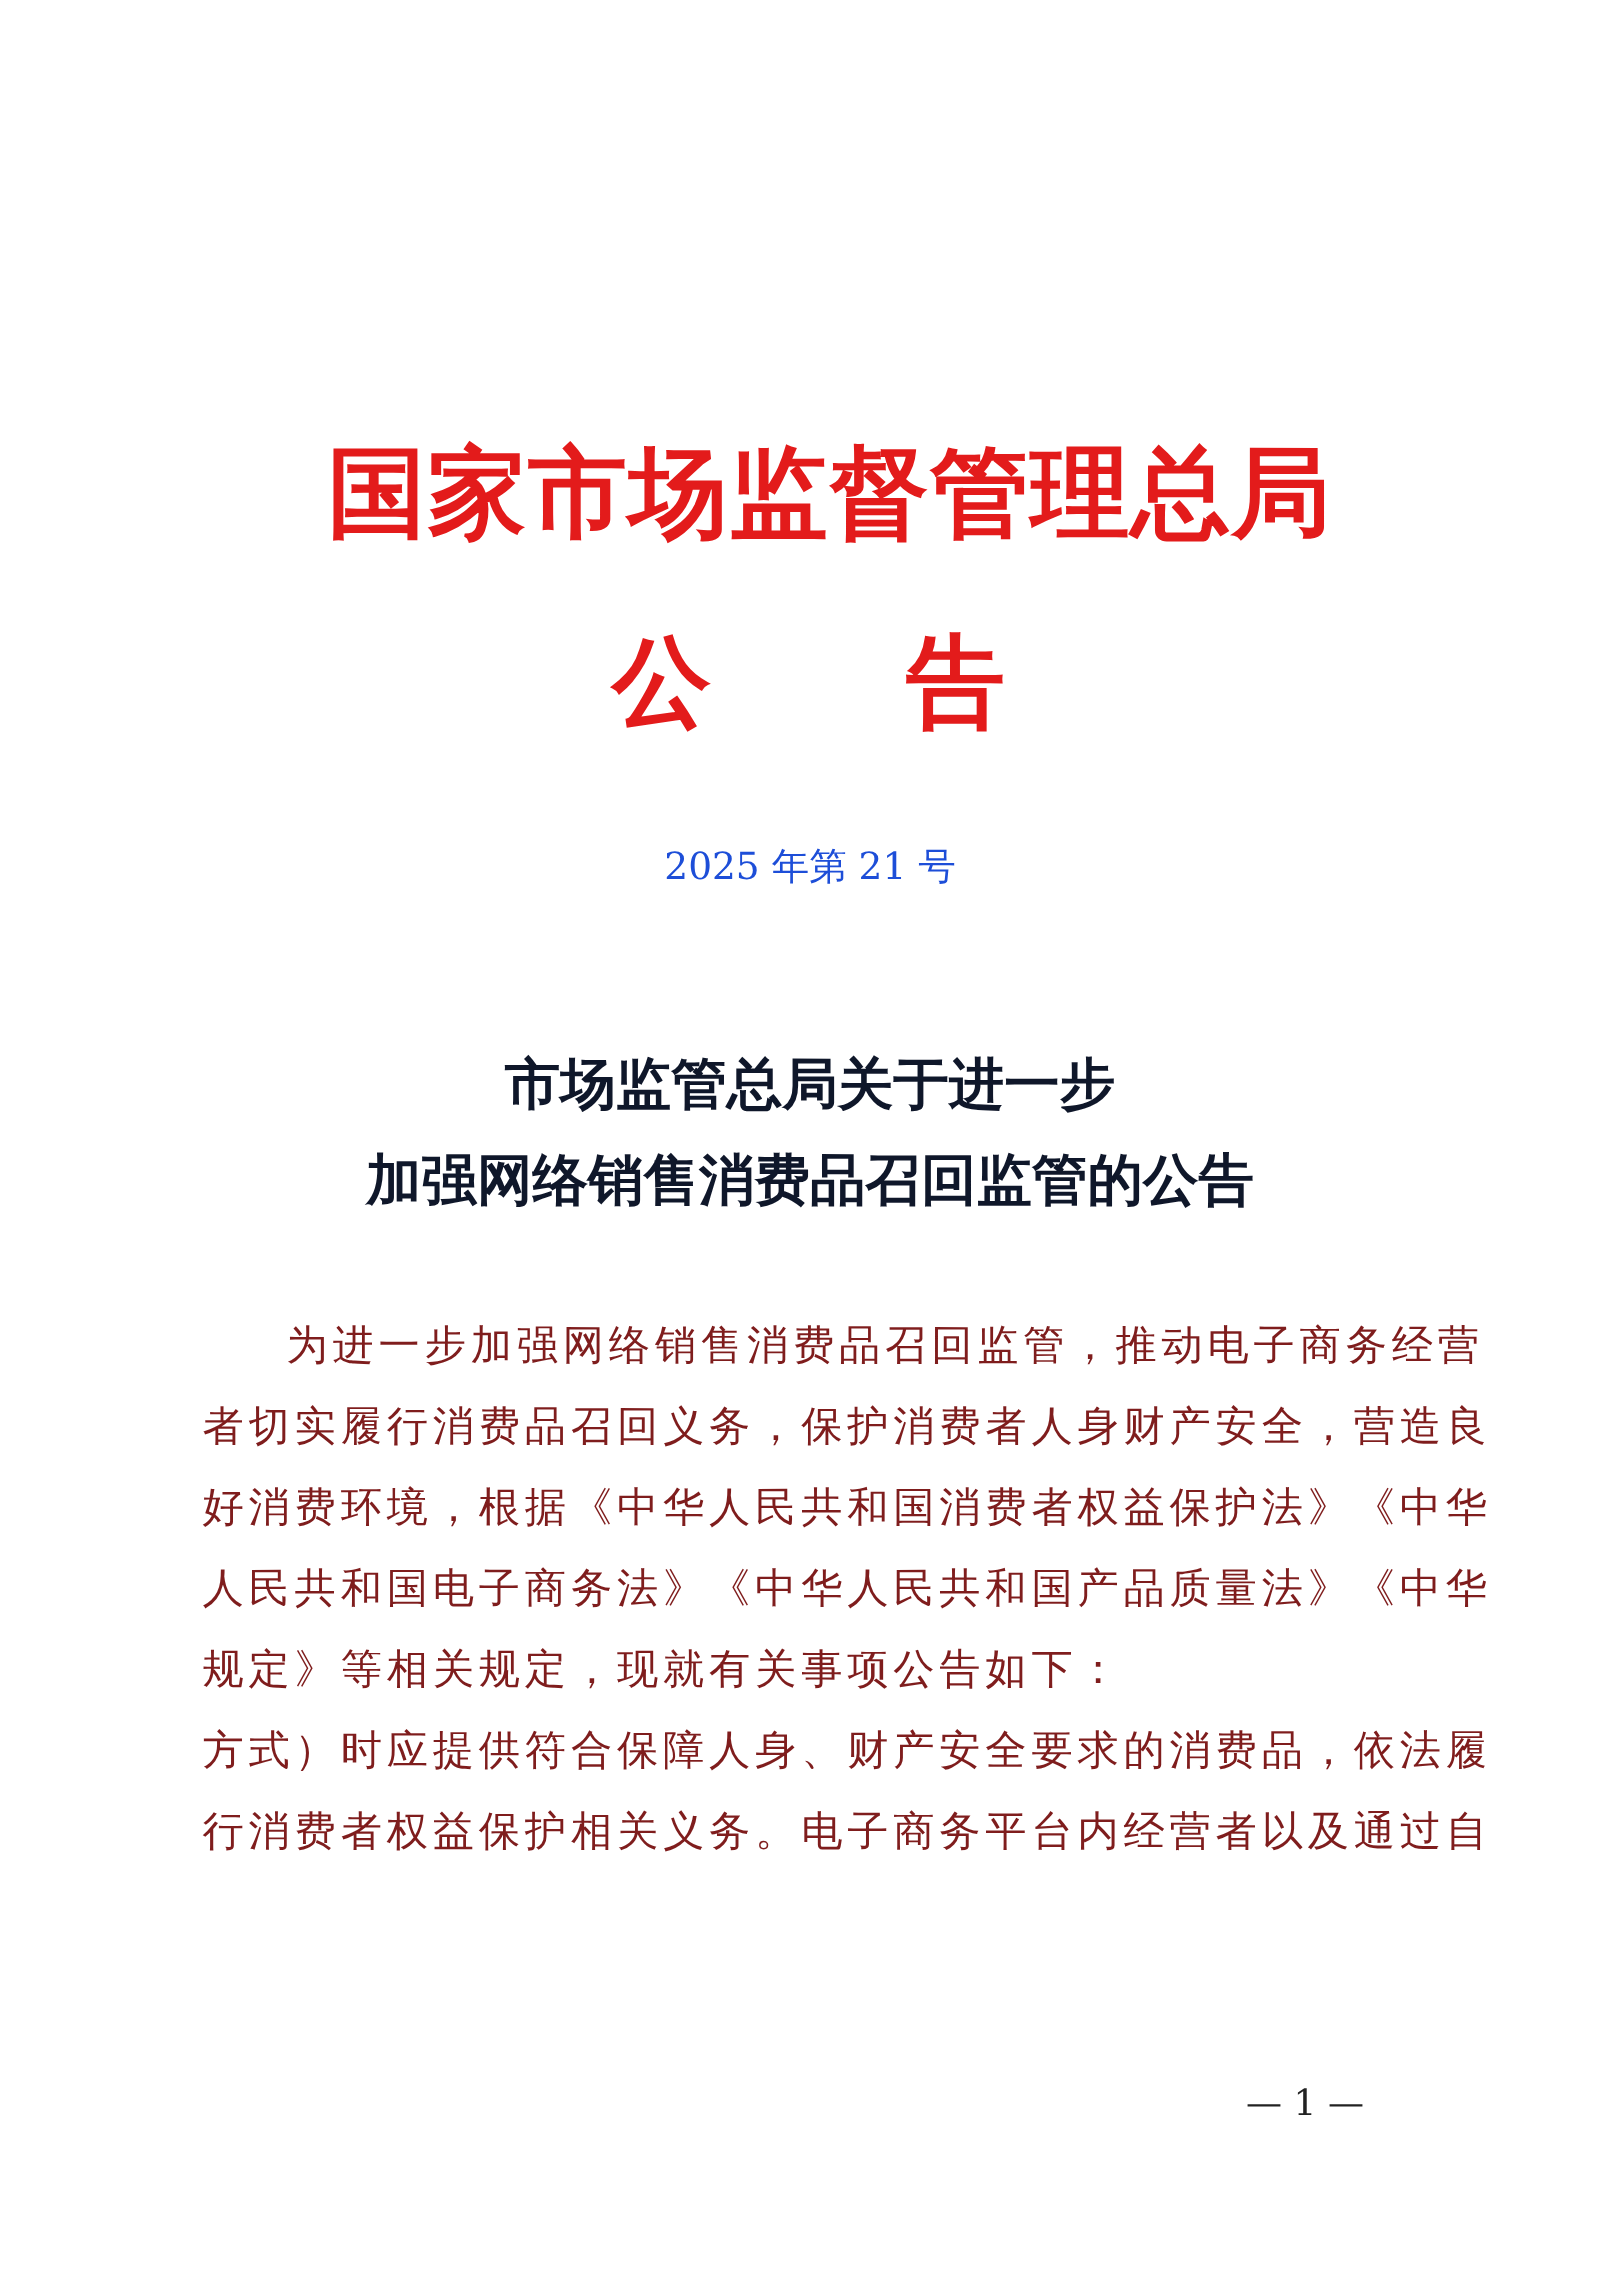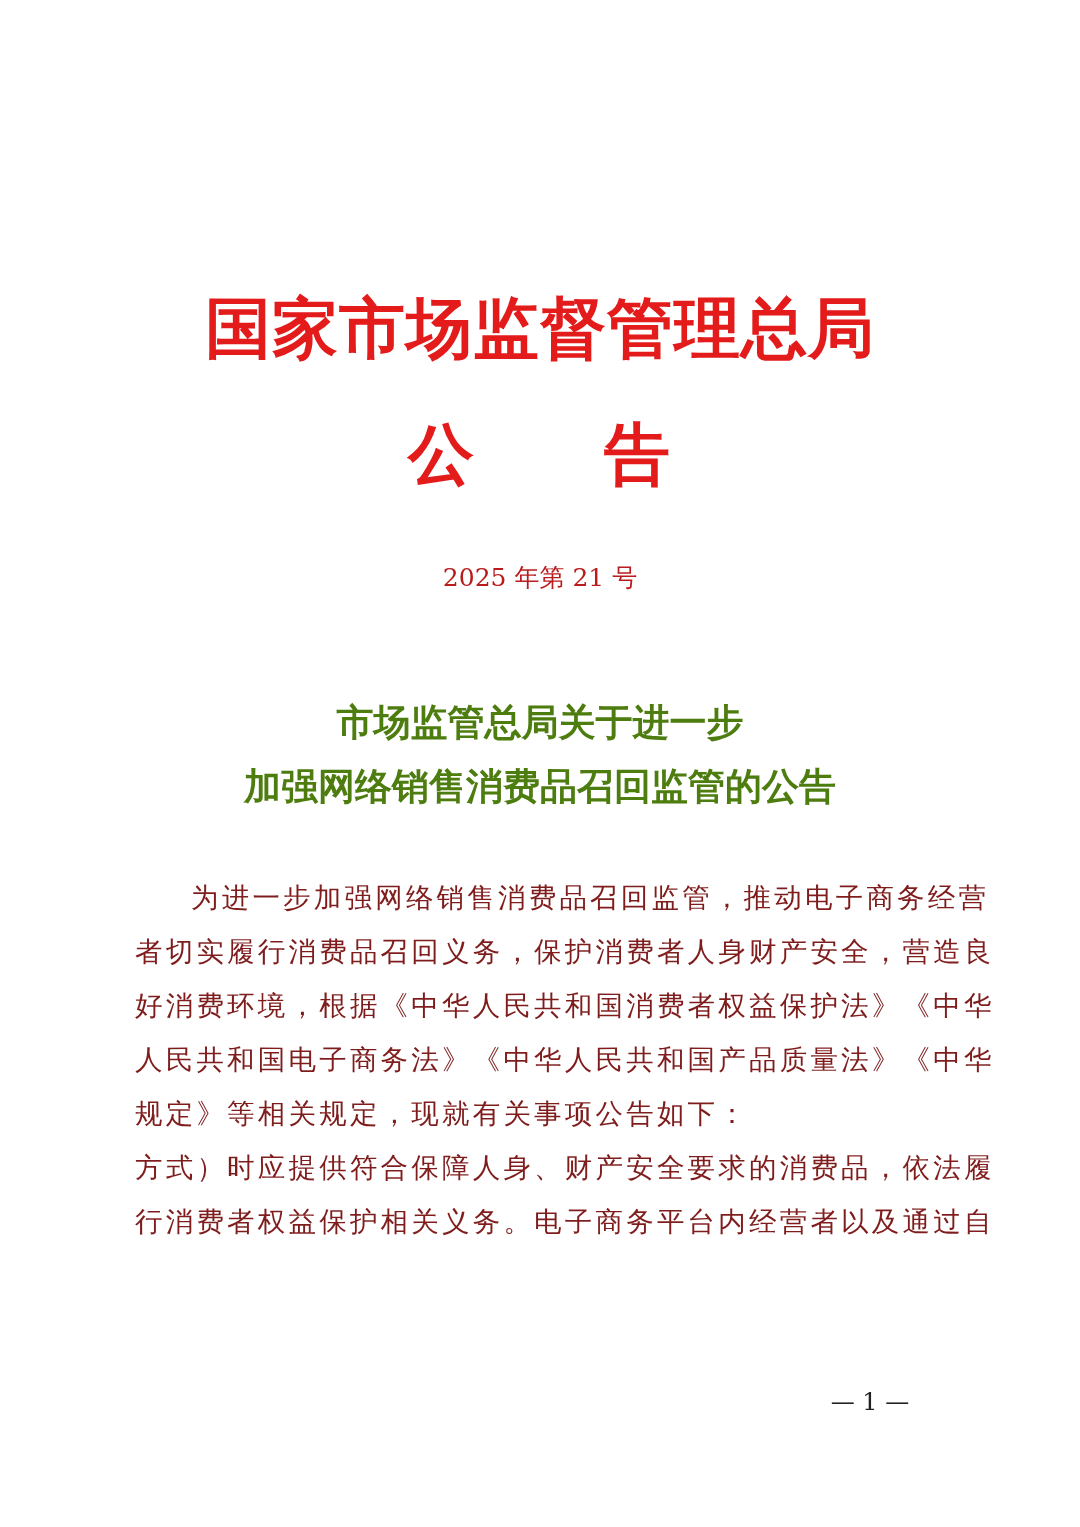--- a/index.html
+++ b/index.html
@@ -49,33 +49,33 @@
     .doc-type .c1 { position: absolute; left: 18px; top: 0; }
     .doc-type .c2 { position: absolute; left: 214px; top: 0; }
     .doc-number {
       position: absolute;
       left: 340px;
       top: 560px;
       width: 400px;
       text-align: center;
       font-size: 25px;
       line-height: 36px;
-      color: #b91c1c;
+      color: #1d4ed8;
       white-space: nowrap;
     }
     .title {
       position: absolute;
       left: 140px;
       top: 690px;
       width: 800px;
       text-align: center;
       font-size: 37px;
       line-height: 64px;
       font-weight: bold;
-      color: #4d7c0f;
+      color: #0f172a;
     }
     .title div { white-space: nowrap; }
     .body {
       position: absolute;
       left: 135px;
       top: 870px;
       width: 812px;
       font-size: 27.5px;
       line-height: 54px;
       color: #7f1d1d;
@@ -100,21 +100,21 @@
       line-height: 32px;
       color: #222222;
       white-space: nowrap;
     }
   </style>
 </head>
 <body>
 
 <div class="page">
 
-  <div class="issuer" style="color: rgb(227, 27, 27);">国家市场监督管理总局</div>
+  <div class="issuer" style="color: rgb(227, 27, 27); margin-left: 13px;">国家市场监督管理总局</div>
 
   <div class="doc-type" style="color: rgb(227, 27, 27);">
     <span class="c1">公</span>
     <span class="c2">告</span>
   </div>
 
   <div class="doc-number">2025 年第 21 号</div>
 
   <div class="title">
     <div>市场监管总局关于进一步</div>

